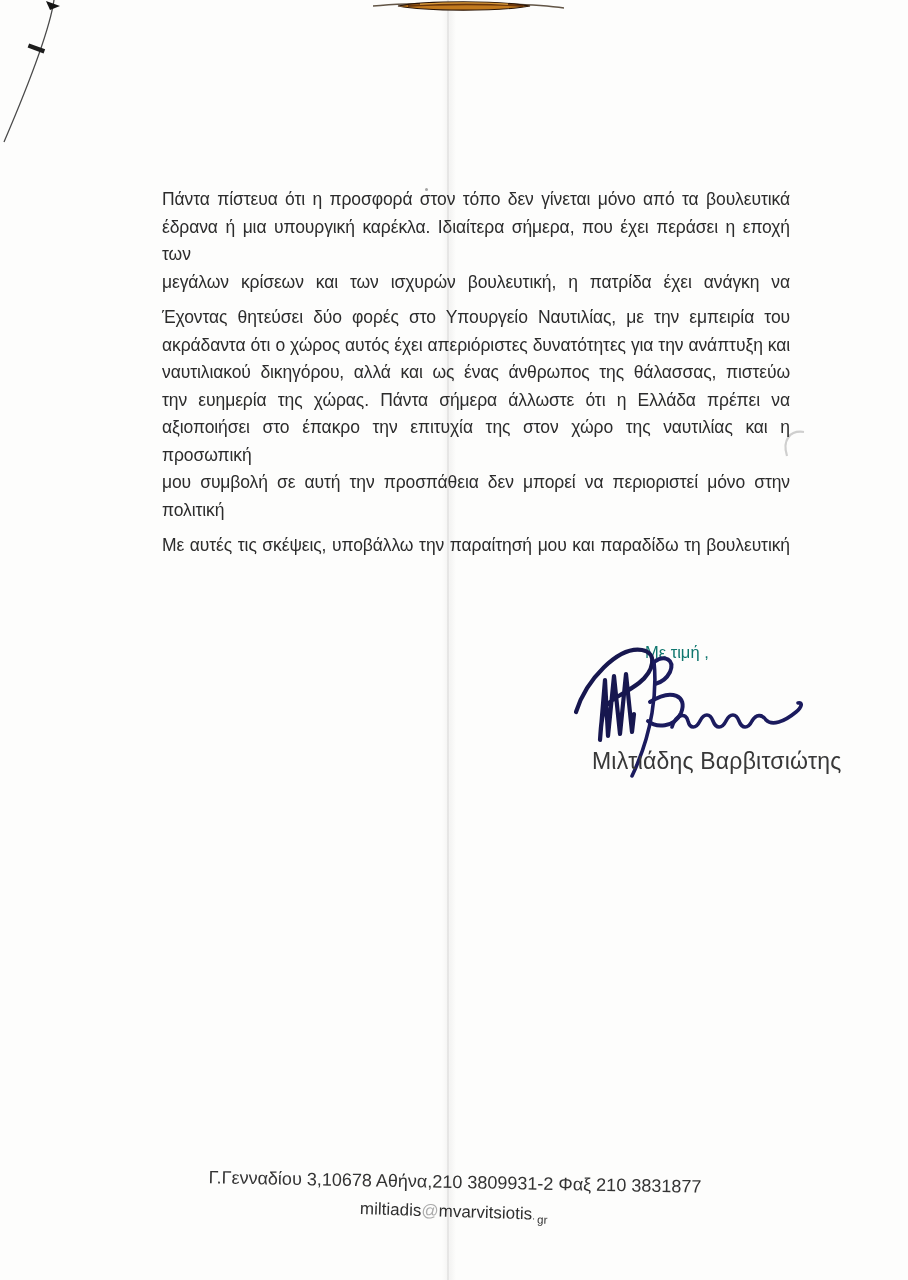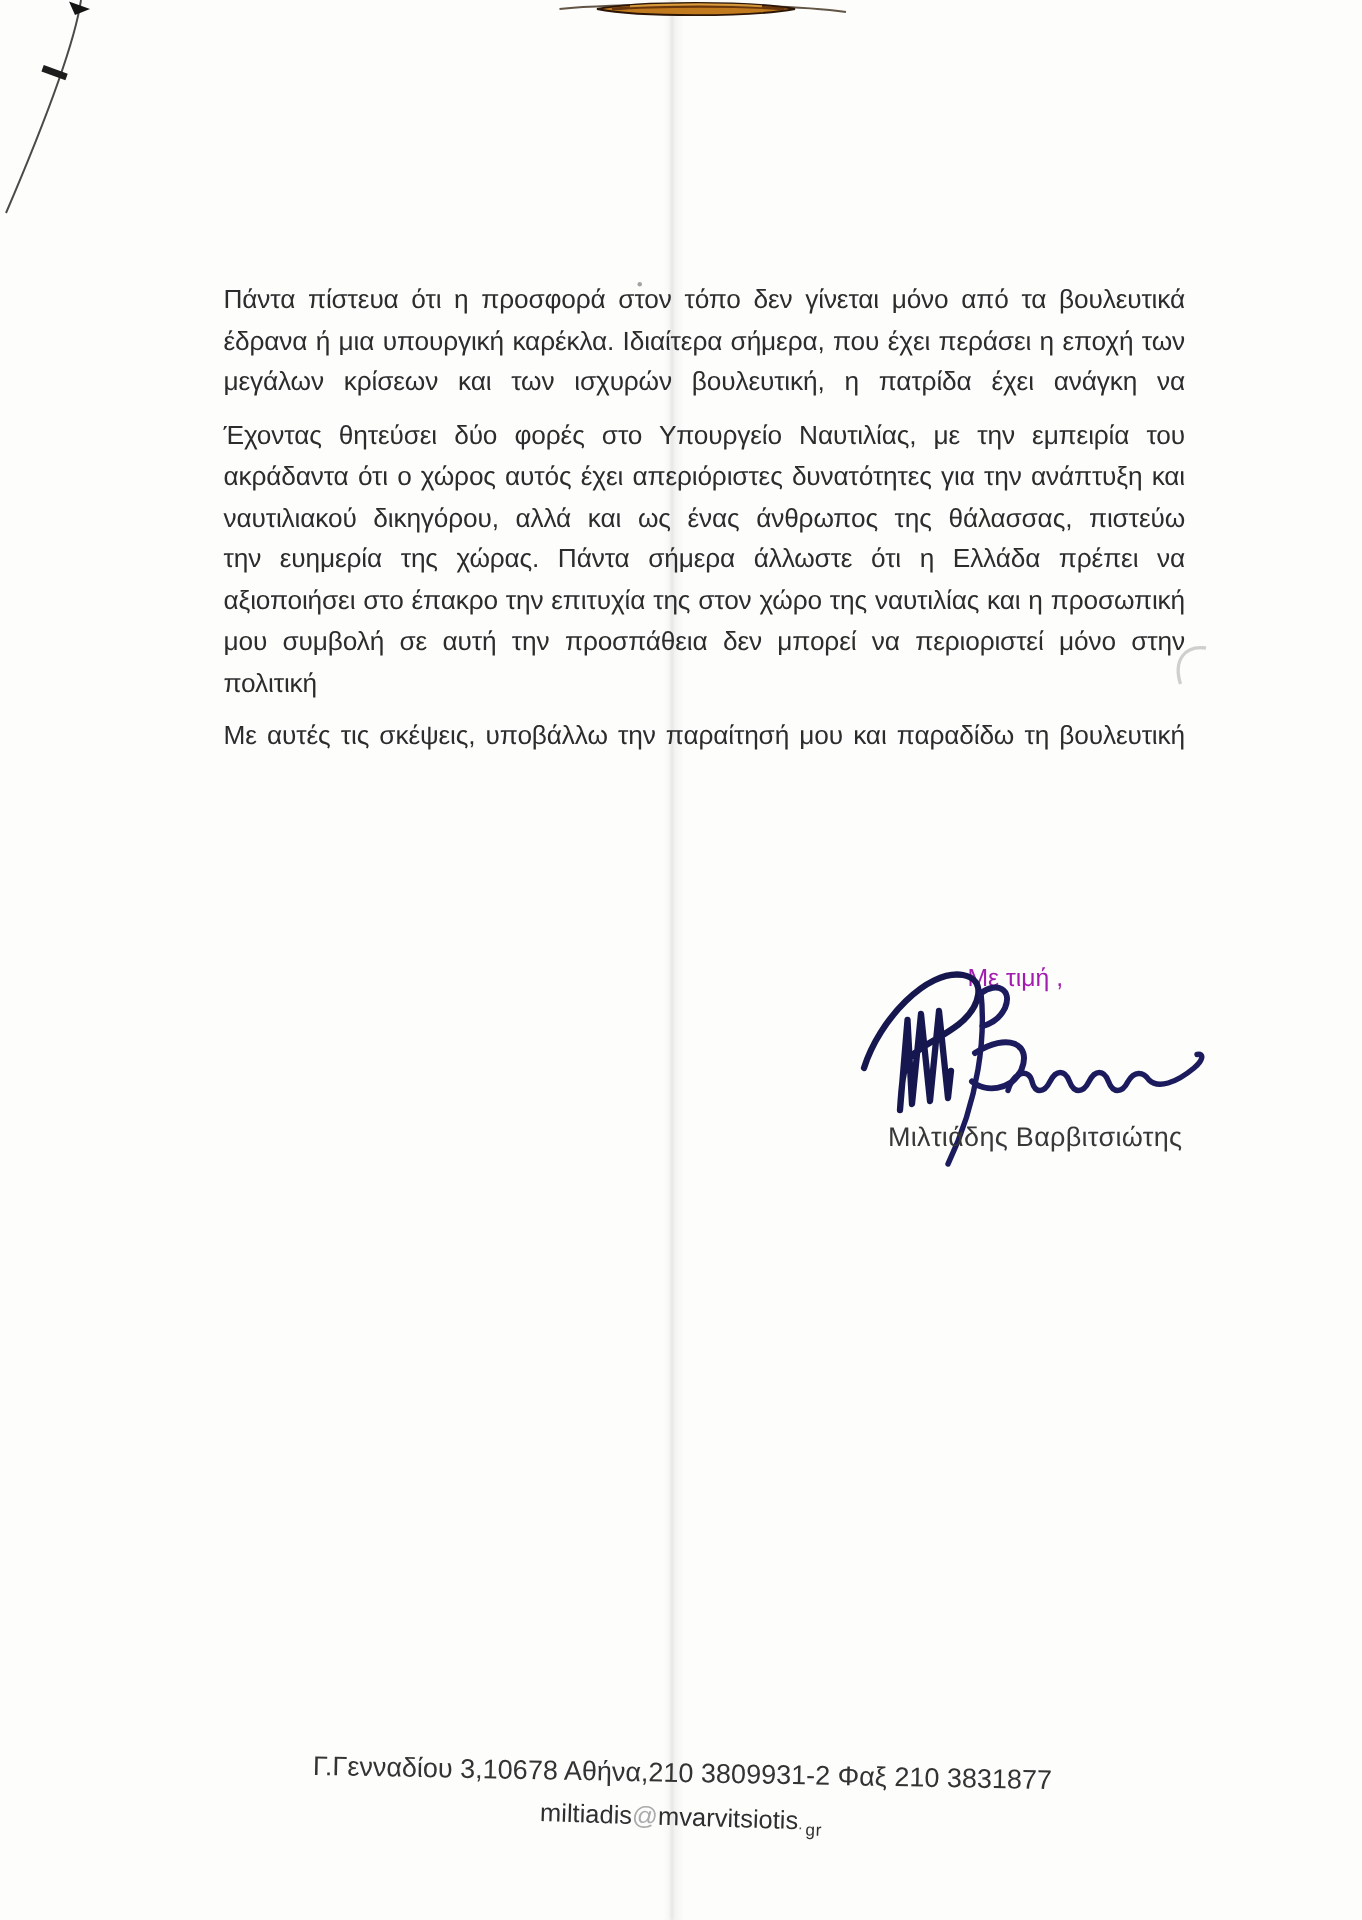--- a/index.html
+++ b/index.html
@@ -10,32 +10,32 @@
     overflow:hidden;
     font-family:"Liberation Sans", sans-serif;
     color:#2c2c2c;
   }
   
   .body-text{
     position:absolute;left:149px;top:186px;width:641px;
     font-size:17.5px;line-height:27.5px;letter-spacing:-0.1px;
     color:#2c2c2c;
   }
-  .para{margin:0 0 8px 0;}
+  .para{margin:0 0 8px 13px;}
   .line{display:block;text-align:justify;text-align-last:justify;text-justify:inter-word;}
   .line.last{text-align-last:left;}
   
   .salutation{
     position:absolute;left:645px;top:643px;
-    font-size:16.5px;color:#a21caf;z-index:1;white-space:nowrap;
+    font-size:16.5px;color:#0f766e;z-index:1;white-space:nowrap;
   }
   .signature-svg{position:absolute;left:560px;top:628px;z-index:2;}
   .signatory{
     position:absolute;left:592px;top:748px;z-index:3;
-    font-size:18px;color:#383838;white-space:nowrap;letter-spacing:0.2px;
+    font-size:23px;color:#383838;white-space:nowrap;letter-spacing:0.2px;
   }
   
   .footer-address{
     position:absolute;left:155px;top:1172px;width:600px;
     text-align:center;font-size:18px;color:#333;
     transform:rotate(1.1deg);transform-origin:center;white-space:nowrap;
   }
   .footer-email{
     position:absolute;left:304px;top:1202px;width:300px;
     text-align:center;font-size:17px;color:#2f2f2f;

